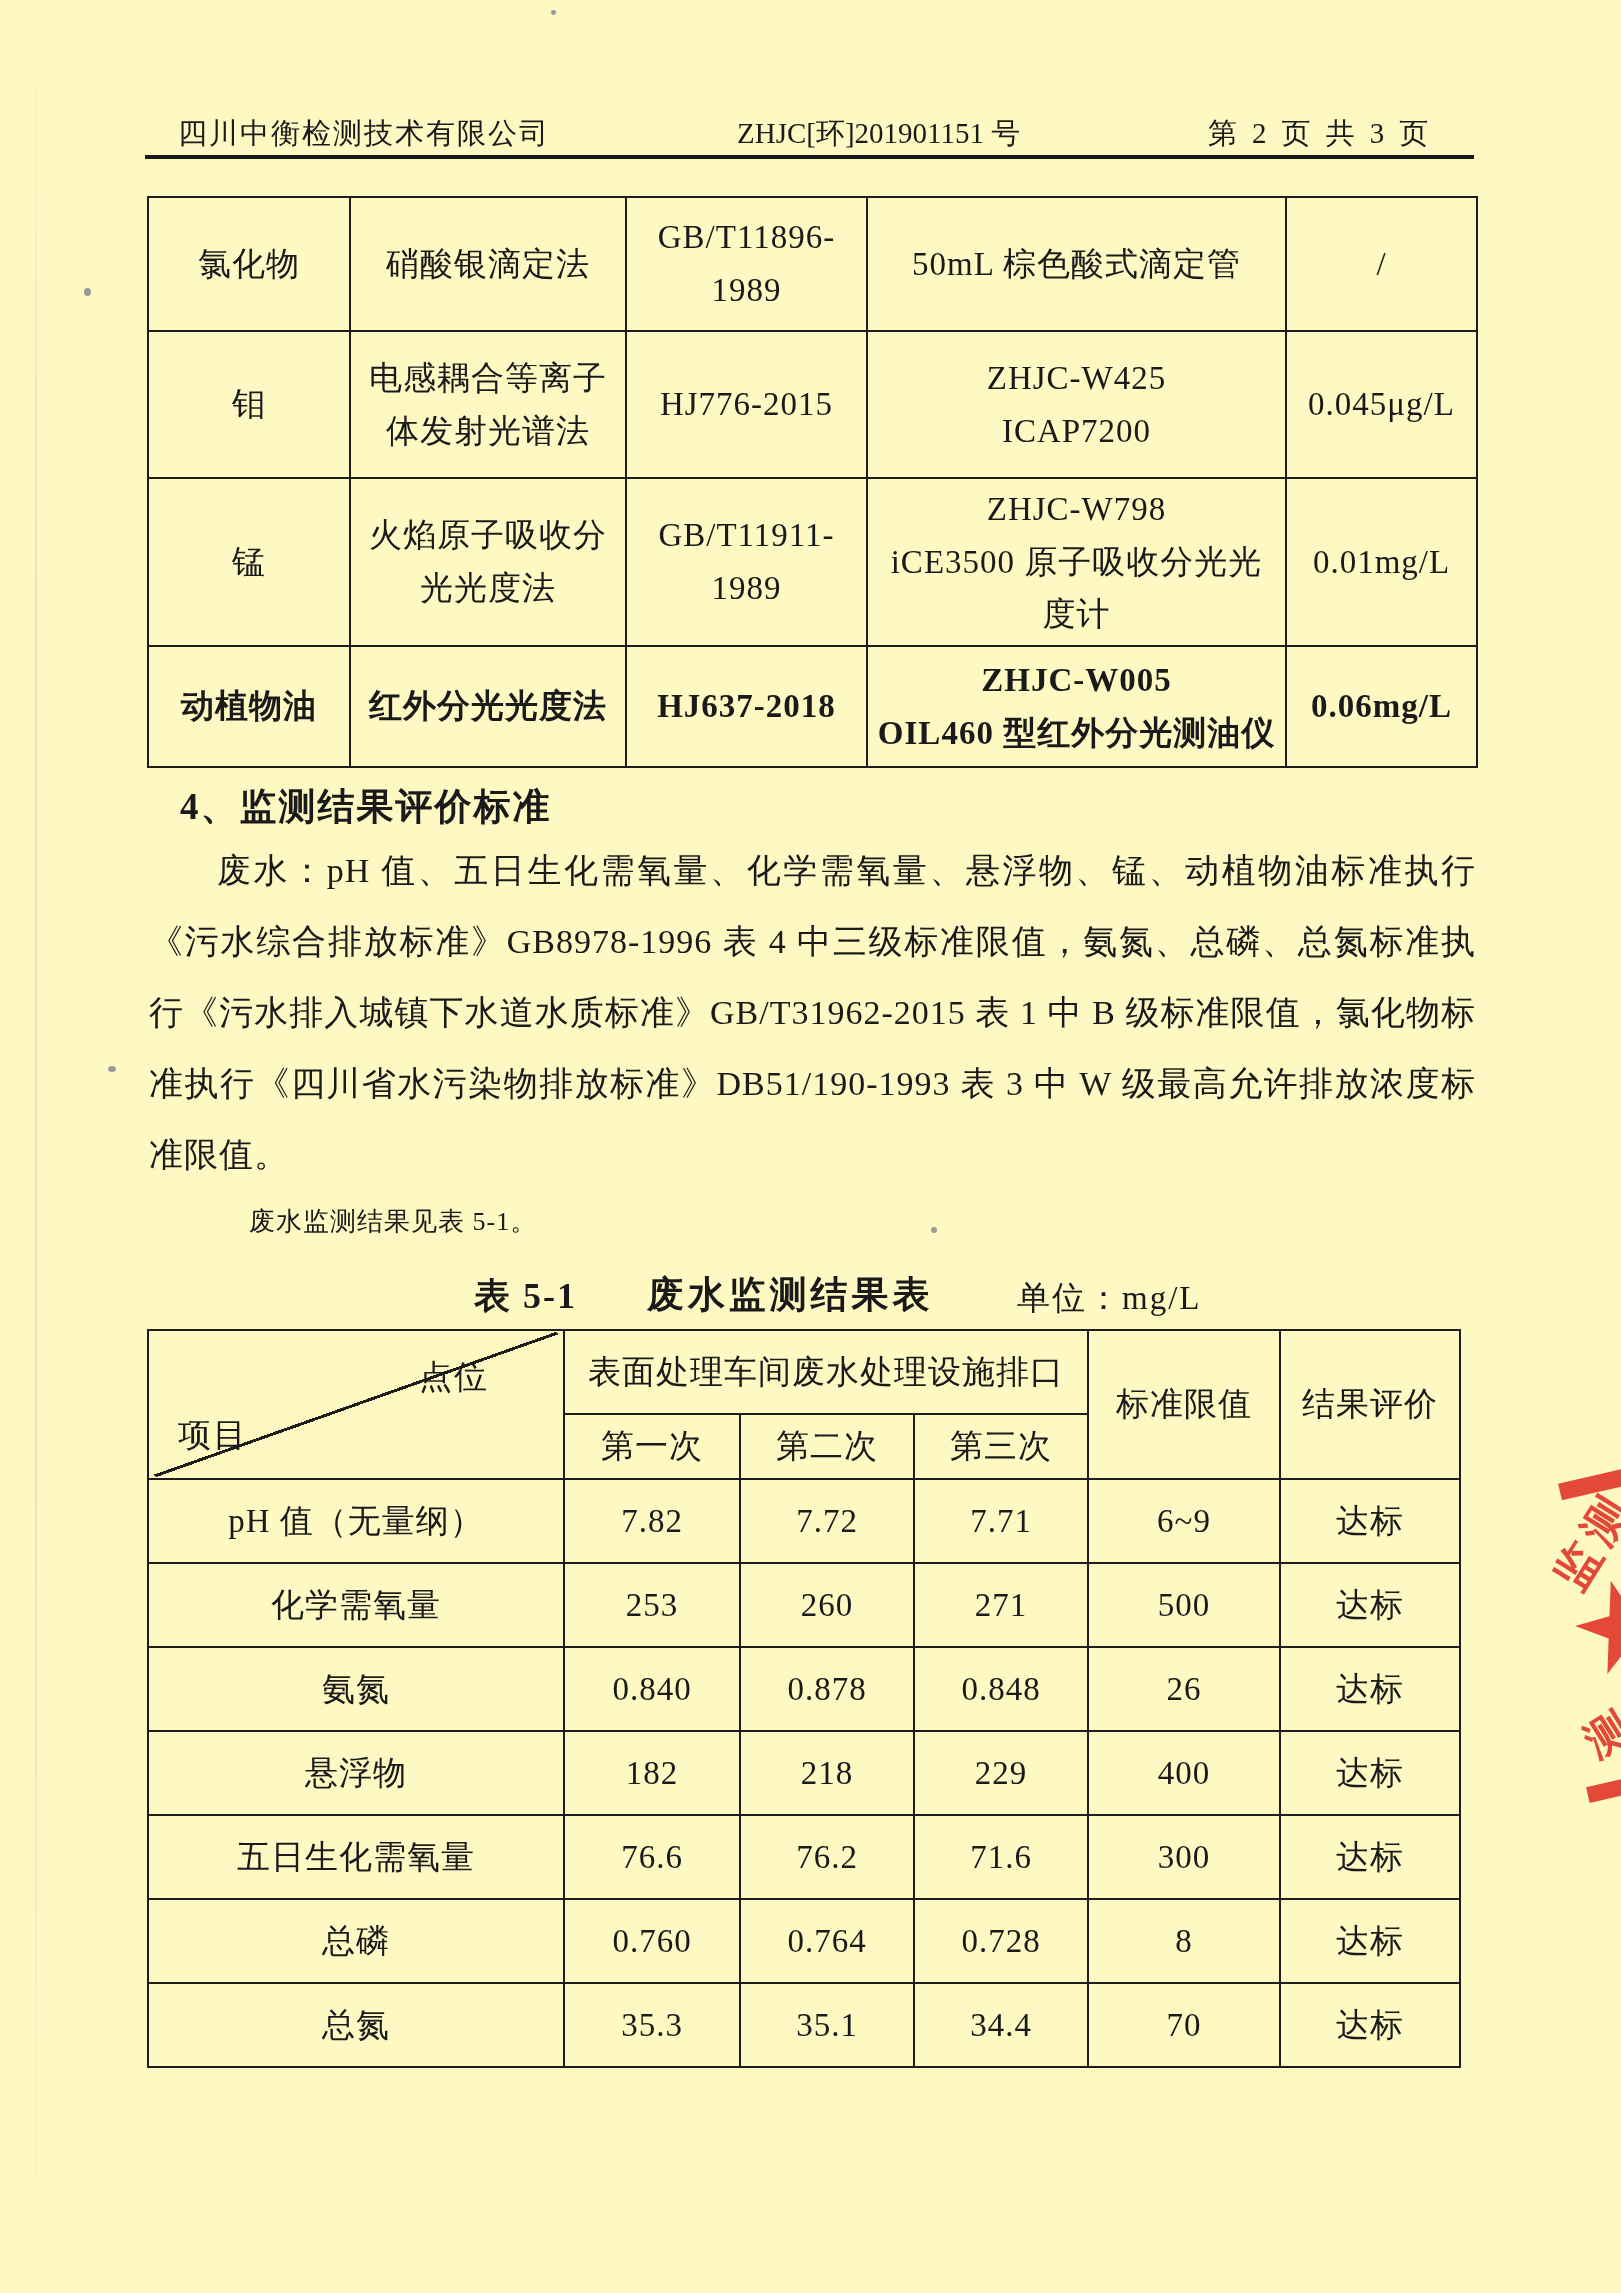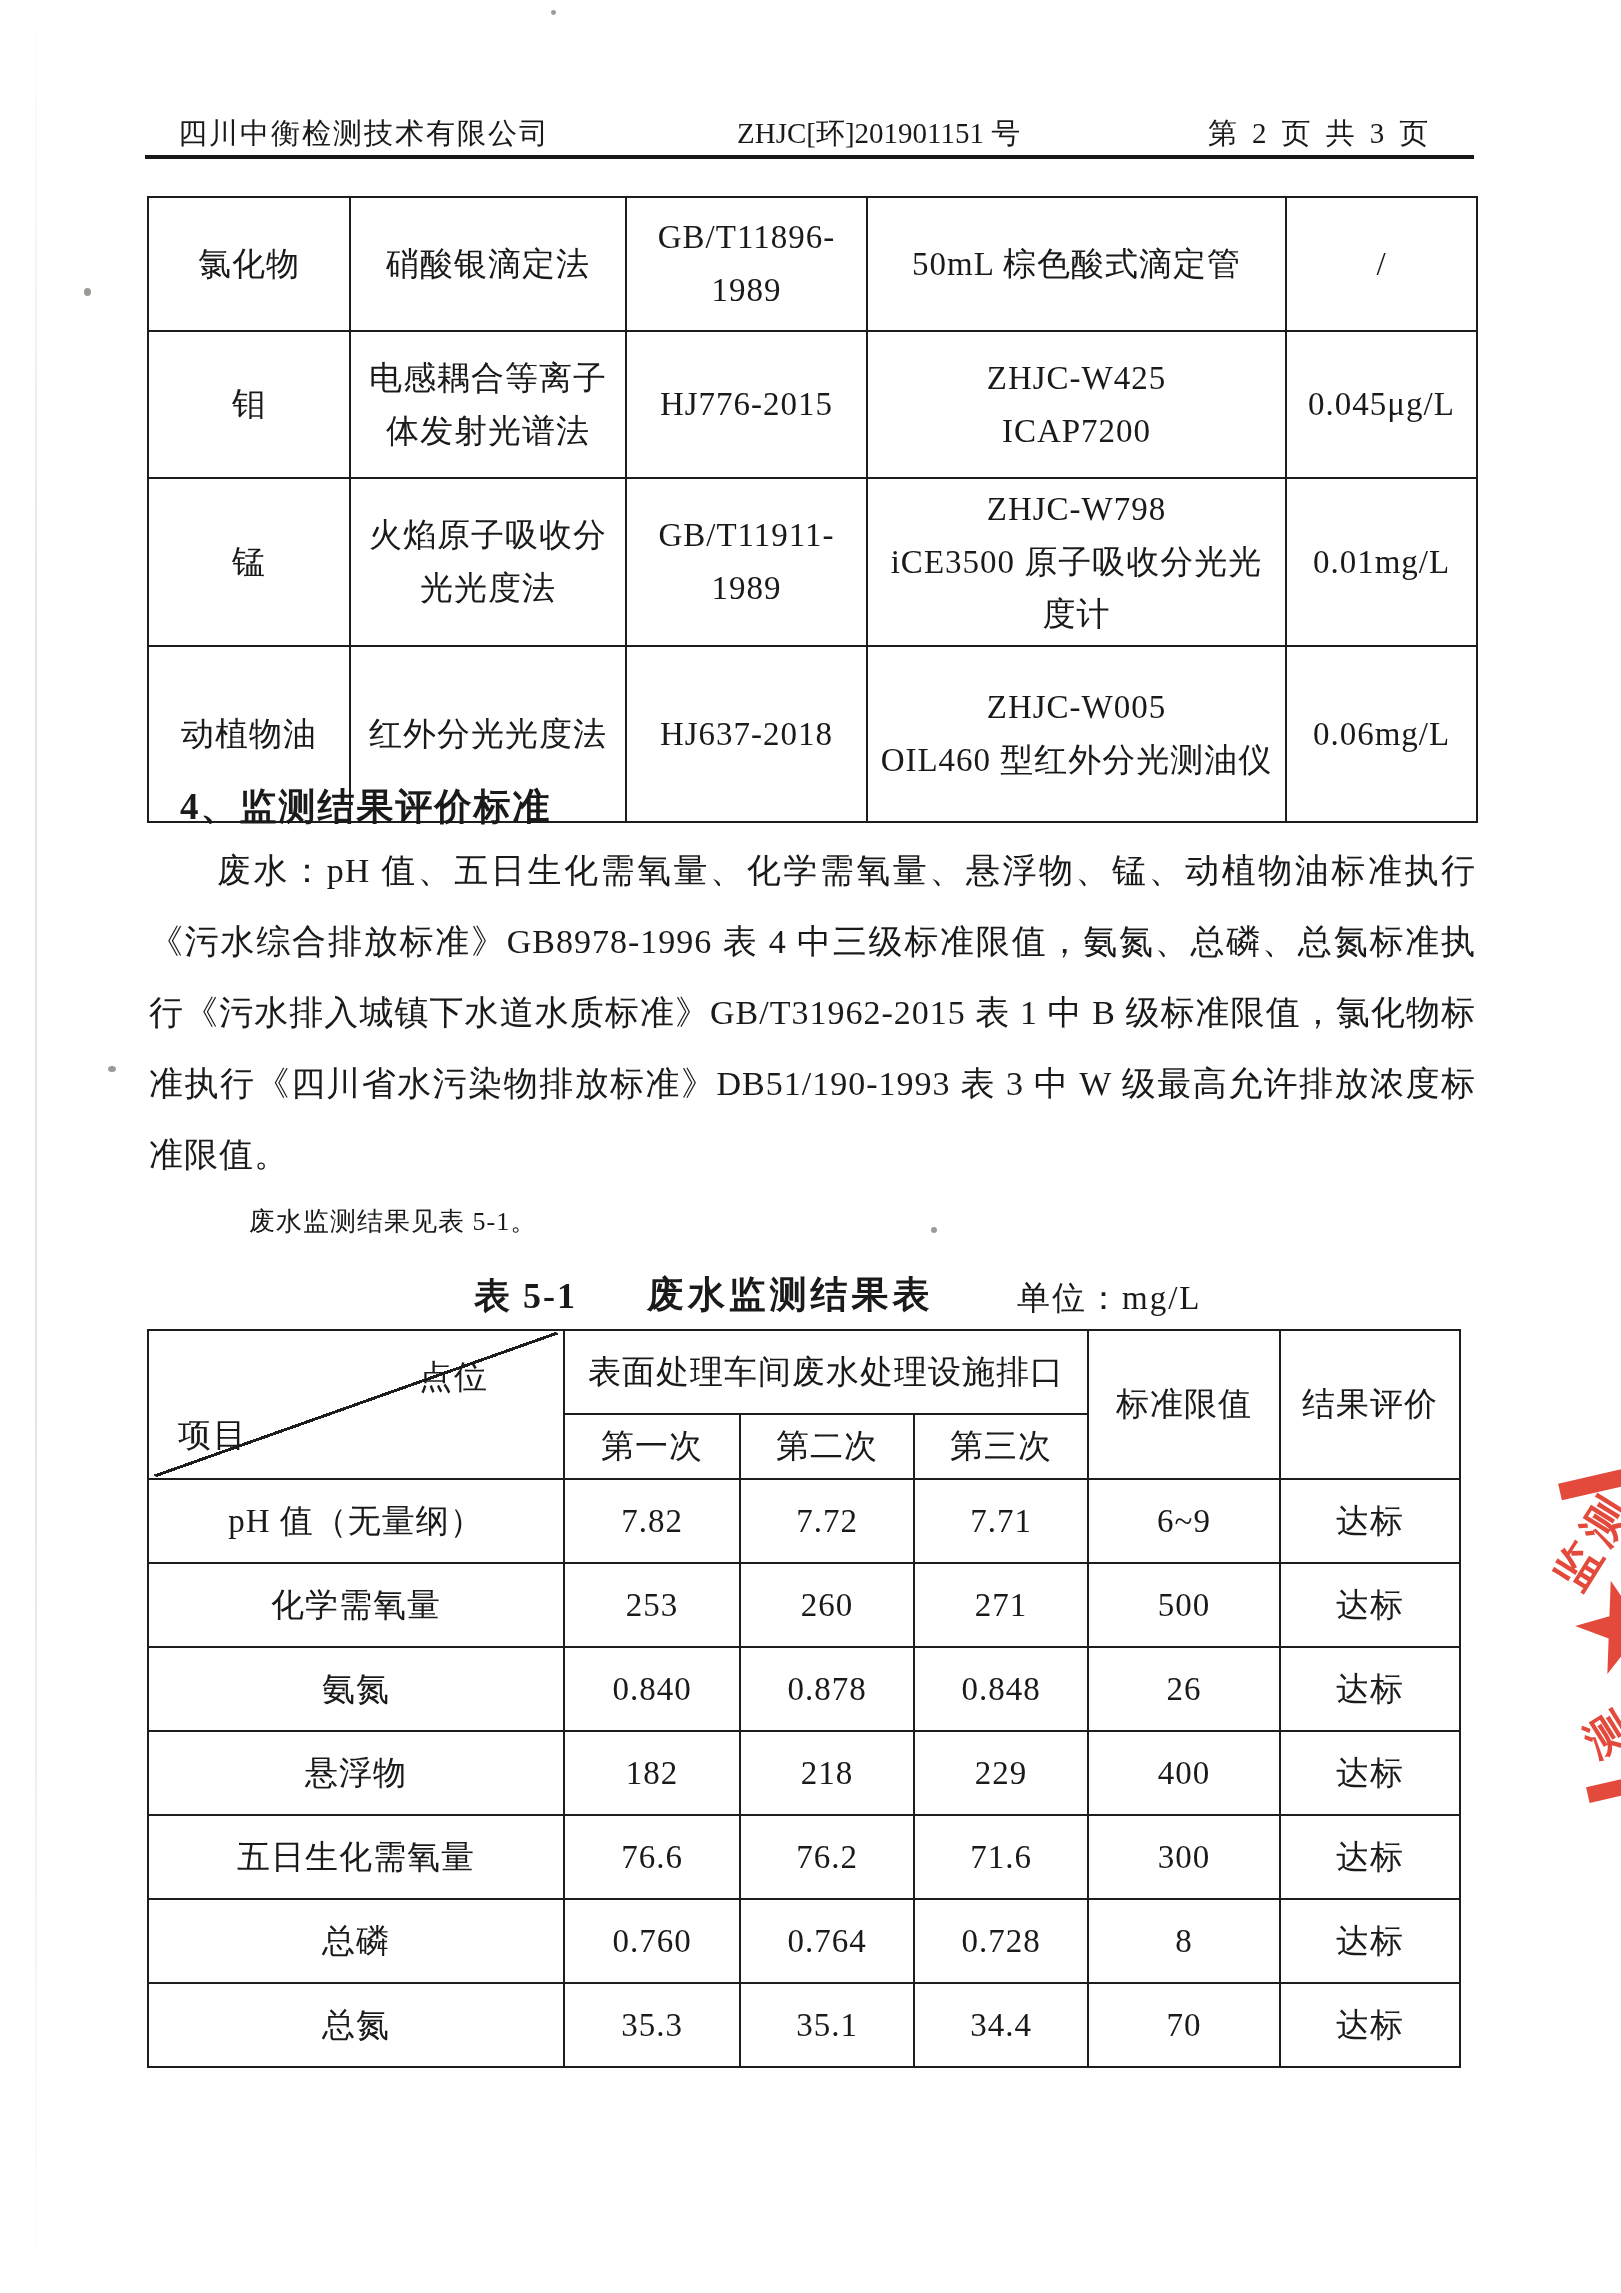--- a/index.html
+++ b/index.html
@@ -1,33 +1,33 @@
 <!DOCTYPE html>
 <html><head>
 <meta charset="utf-8">
 <style>
   html,body{margin:0;padding:0;background:#e9e9e7;}
   .page{
     position:relative;width:1621px;height:2294px;margin:0 auto;
-    background:#ffffff;overflow:hidden;
+    background:#fef9c3;overflow:hidden;
     font-family:"Liberation Serif","DejaVu Serif",serif;color:#1a1a1a;
   }
   
   .hdr-company{position:absolute;top:114px;left:178px;font-size:29px;letter-spacing:2px;}
   .hdr-no{position:absolute;top:114px;left:737px;font-size:29px;}
   .hdr-page{position:absolute;top:114px;left:1208px;font-size:29px;letter-spacing:3.9px;}
   .hdr-rule{position:absolute;top:155px;left:145px;width:1329px;height:3.9px;background:#181818;}
   
   table{border-collapse:collapse;table-layout:fixed;}
   .t1{position:absolute;top:196px;left:147px;width:1329px;font-size:33px;border:2.9px solid #1d1d1d;}
   .t1 td{border:2px solid #1d1d1d;text-align:center;vertical-align:middle;padding:3.9px 9.8px;line-height:1.6;letter-spacing:1px;}
   .t1 tr.r1{height:134px;margin-top:15px;}
   .t1 tr.r2{height:147px;}
   .t1 tr.r3{height:147px;}
-  .t1 tr.r4{height:176px;}
+  .t1 tr.r4{height:121px;font-weight:bold;}
   .inst-line{display:block;}
   
   .sec-h{position:absolute;font-size:37px;font-weight:bold;letter-spacing:2px;}
   .sec4-h{top:782px;left:180px;}
   .sec5-h{top:1149px;left:180px;}
   .para{
     position:absolute;top:835px;left:149px;width:1327px;
     font-size:34px;line-height:71px;text-align:justify;text-indent:2em;letter-spacing:1px;
   }
   .intro{position:absolute;top:1204px;left:249px;font-size:26px;letter-spacing:1px;}

